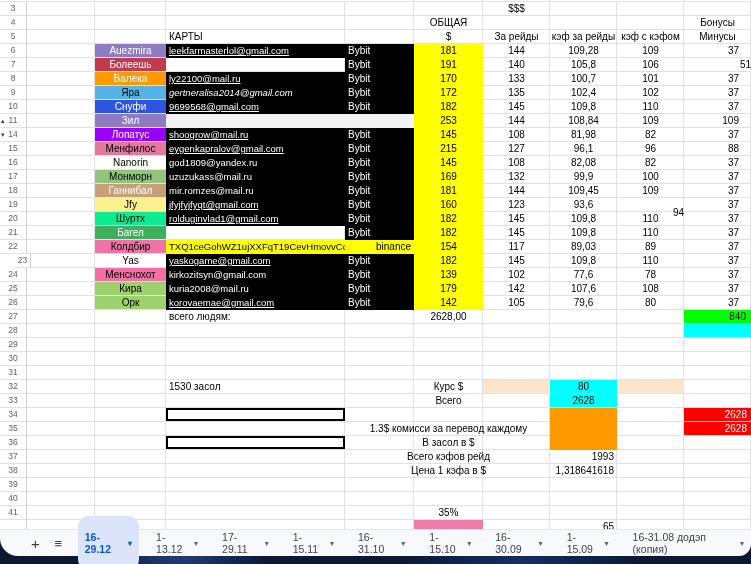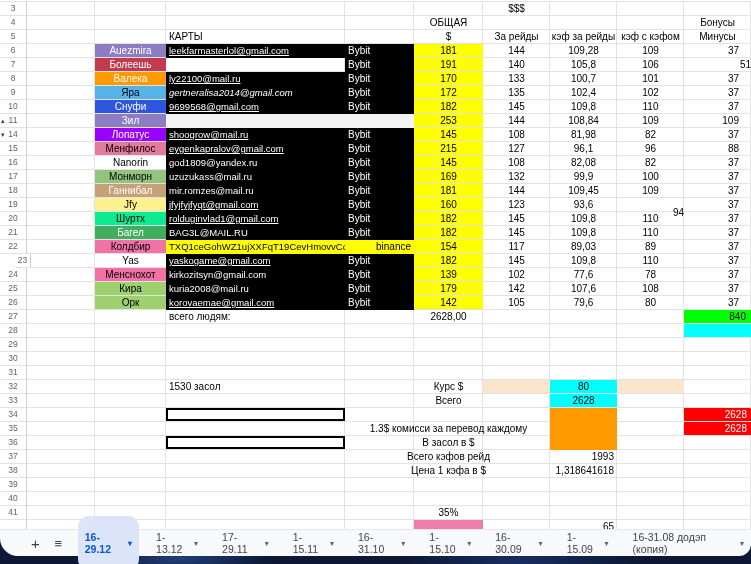--- a/index.html
+++ b/index.html
@@ -514,21 +514,20 @@
       <div class="cell ovl" style="left: 684px; top: 198px; width: 67px; height: 13px; text-align: right; padding-right: 12px;">37</div>
       <div class="cell ovl" style="left: 95px; top: 212px; width: 71px; height: 13px; text-align: center; background: rgb(12, 235, 145); color: rgb(0, 0, 0);">Шуртх</div>
       <div class="cell ovl" style="left: 166px; top: 212px; width: 179px; height: 14px; text-align: left; background: rgb(0, 0, 0); color: rgb(255, 255, 255); padding-left: 3px; text-decoration: underline; font-size: 9.5px;">rolduginvlad1@gmail.com</div>
       <div class="cell ovl" style="left: 345px; top: 212px; width: 69px; height: 14px; text-align: left; background: rgb(0, 0, 0); color: rgb(255, 255, 255); padding-left: 3px;">Bybit</div>
       <div class="cell ovl" style="left: 414px; top: 212px; width: 69px; height: 13px; text-align: center; background: rgb(255, 255, 0);">182</div>
       <div class="cell ovl" style="left: 483px; top: 212px; width: 67px; height: 13px; text-align: center;">145</div>
       <div class="cell ovl" style="left: 550px; top: 212px; width: 67px; height: 13px; text-align: center;">109,8</div>
       <div class="cell ovl" style="left: 617px; top: 212px; width: 67px; height: 13px; text-align: center;">110</div>
       <div class="cell ovl" style="left: 684px; top: 212px; width: 67px; height: 13px; text-align: right; padding-right: 12px;">37</div>
       <div class="cell ovl" style="left: 95px; top: 226px; width: 71px; height: 13px; text-align: center; background: rgb(63, 174, 94); color: rgb(255, 255, 255);">Багел</div>
-      <div class="cell ovl" style="left: 166px; top: 226px; width: 179px; height: 14px; text-align: left; background: rgb(0, 0, 0); color: rgb(255, 255, 255); padding-left: 3px; font-size: 9.5px;">BAG3L@MAIL.RU</div>
       <div class="cell ovl" style="left: 345px; top: 226px; width: 69px; height: 14px; text-align: left; background: rgb(0, 0, 0); color: rgb(255, 255, 255); padding-left: 3px;">Bybit</div>
       <div class="cell ovl" style="left: 414px; top: 226px; width: 69px; height: 13px; text-align: center; background: rgb(255, 255, 0);">182</div>
       <div class="cell ovl" style="left: 483px; top: 226px; width: 67px; height: 13px; text-align: center;">145</div>
       <div class="cell ovl" style="left: 550px; top: 226px; width: 67px; height: 13px; text-align: center;">109,8</div>
       <div class="cell ovl" style="left: 617px; top: 226px; width: 67px; height: 13px; text-align: center;">110</div>
       <div class="cell ovl" style="left: 684px; top: 226px; width: 67px; height: 13px; text-align: right; padding-right: 12px;">37</div>
       <div class="cell ovl" style="left: 95px; top: 240px; width: 71px; height: 13px; text-align: center; background: rgb(240, 114, 166); color: rgb(0, 0, 0);">Колдбир</div>
       <div class="cell ovl" style="left: 166px; top: 240px; width: 179px; height: 14px; text-align: left; background: rgb(255, 255, 0); color: rgb(0, 0, 0); padding-left: 3px; font-size: 9.5px;">TXQ1ceGohWZ1ujXXFqT19CevHmovvCdDz'</div>
       <div class="cell ovl" style="left: 345px; top: 240px; width: 69px; height: 14px; text-align: right; background: rgb(255, 255, 0); color: rgb(0, 0, 0); padding-right: 3px;">binance</div>
       <div class="cell ovl" style="left: 414px; top: 240px; width: 69px; height: 13px; text-align: center; background: rgb(255, 255, 0);">154</div>

